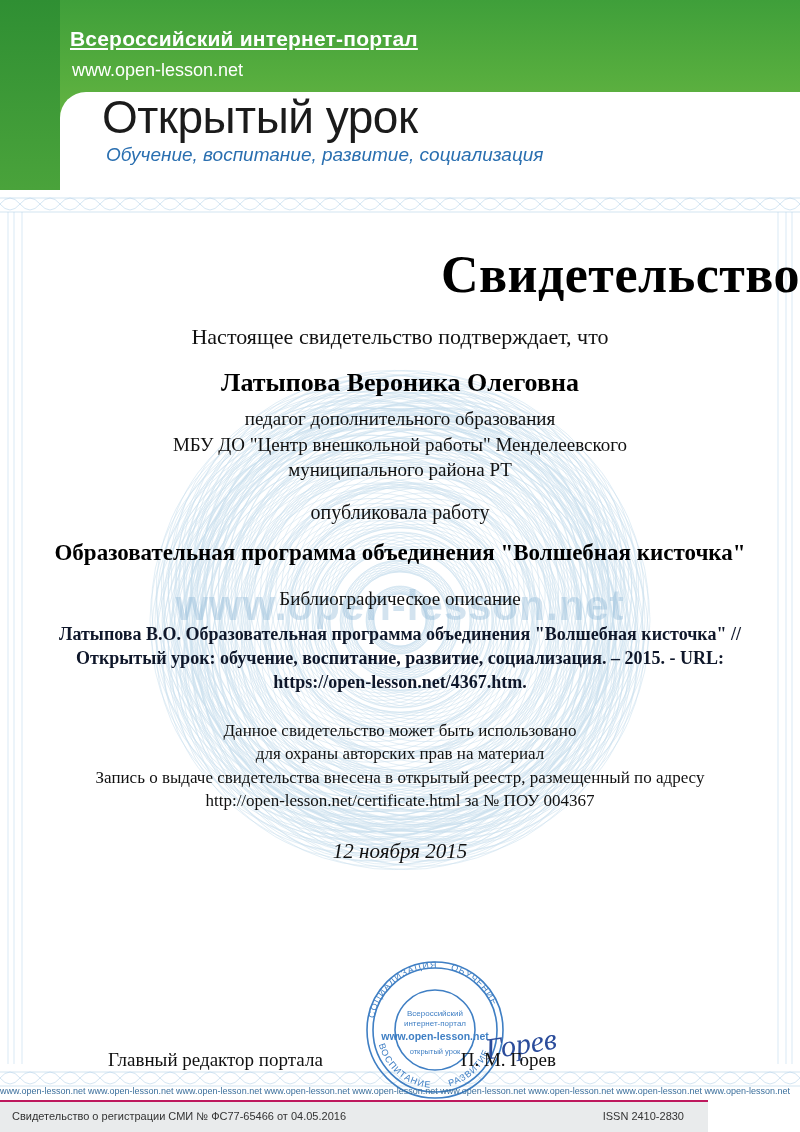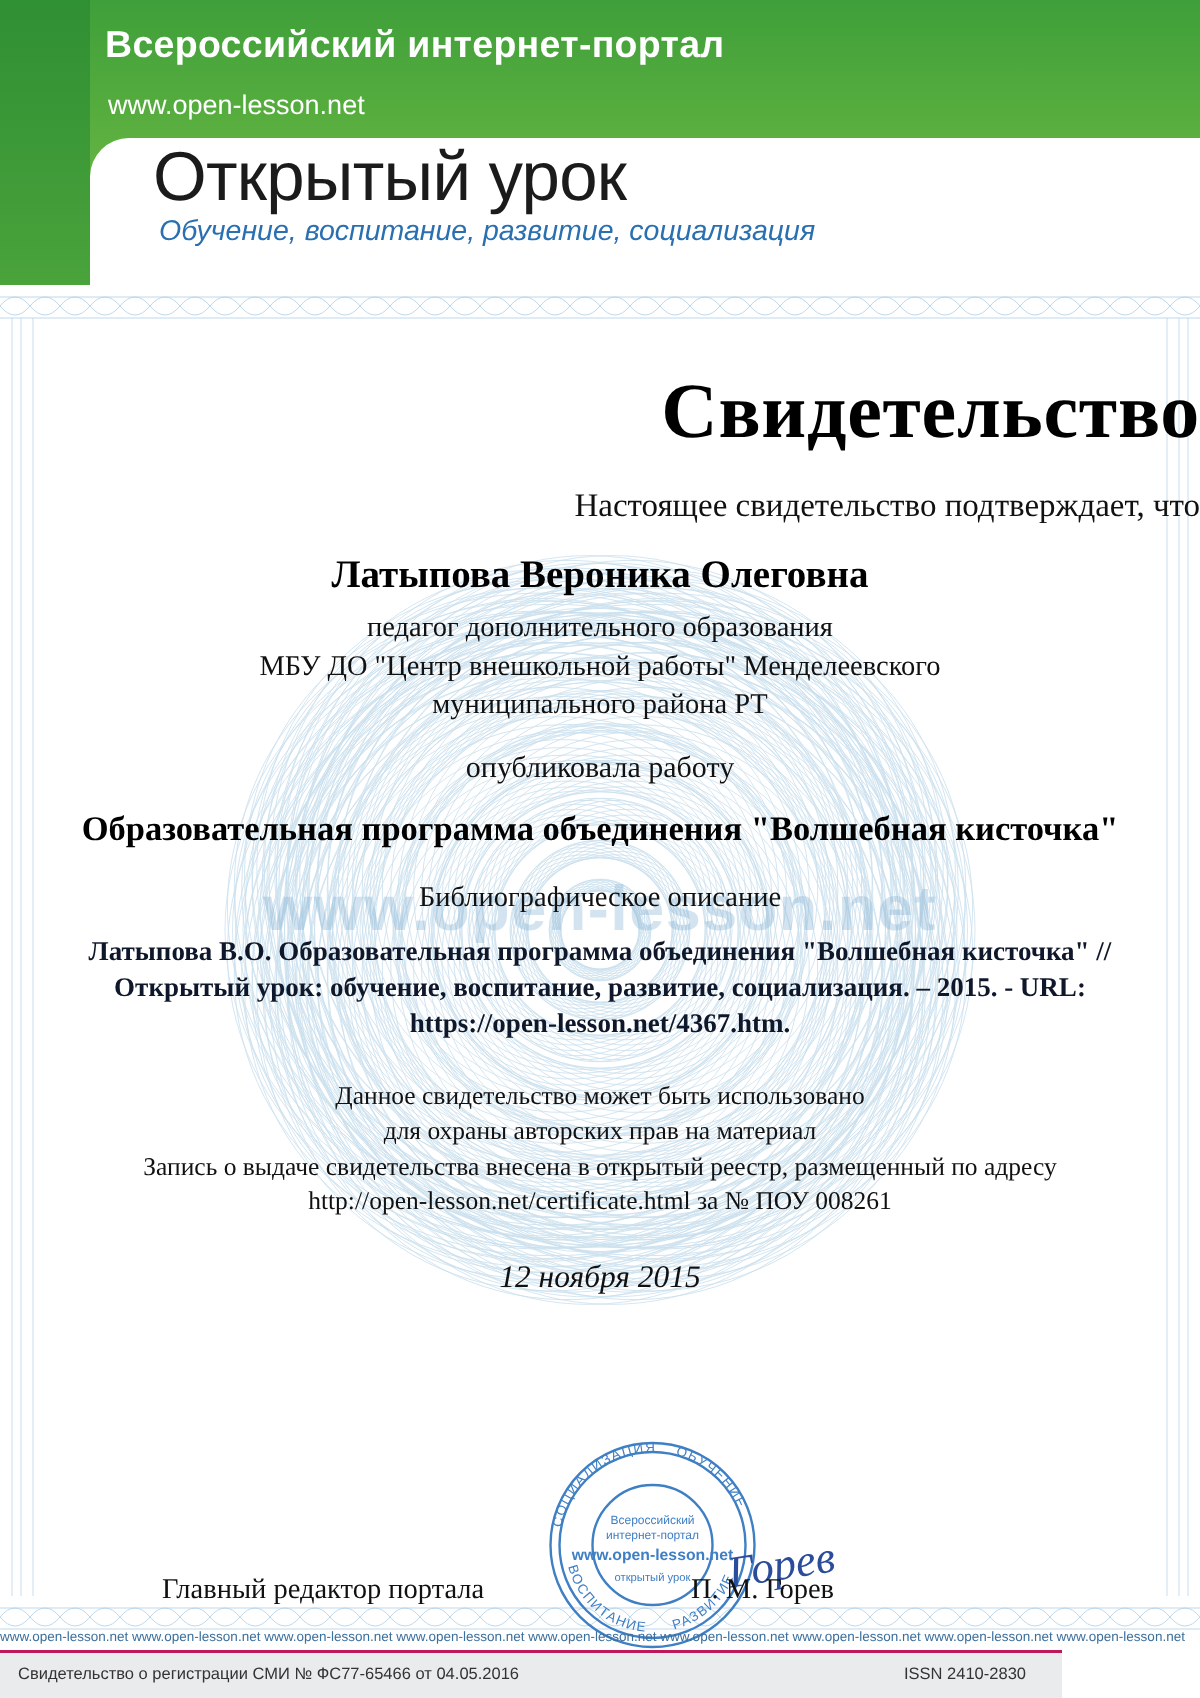--- a/index.html
+++ b/index.html
@@ -34,26 +34,27 @@
   }
   .header-left-bar {
     position: absolute;
     left: 0; top: 0;
     width: 60px; height: 190px;
     background: linear-gradient(180deg, #2f8f33 0%, #4aa33b 100%);
   }
   .portal-title {
     position: absolute;
     left: 70px;
-    top: 16px;
+    top: 27px;
     color: #ffffff;
     font-family: "Liberation Sans", sans-serif;
     font-weight: bold;
-    font-size: 25px;
+    font-size: 21px;
     letter-spacing: 0.2px;
+    text-decoration: underline;
   }
   .portal-url {
     position: absolute;
     left: 72px;
     top: 60px;
     color: #ffffff;
     font-family: "Liberation Sans", sans-serif;
     font-size: 18px;
   }
 
@@ -131,21 +132,20 @@
     font-size: 52px;
     font-weight: bold;
     color: #000;
     letter-spacing: 0.5px;
     text-align: right;
   }
   .line-confirm {
     margin-top: 20px;
     font-size: 22px;
     color: #111;
-    text-align: right;
   }
   .person-name {
     margin-top: 18px;
     font-size: 26px;
     font-weight: bold;
     color: #000;
   }
   .person-pos {
     margin-top: 8px;
     font-size: 19px;
@@ -362,21 +362,21 @@
       <div class="person-pos" style="white-space:pre-line">педагог дополнительного образования
 МБУ ДО "Центр внешкольной работы" Менделеевского
 муниципального района РТ</div>
       <div class="published-label">опубликовала работу</div>
       <div class="work-title">Образовательная программа объединения "Волшебная кисточка"</div>
       <div class="biblio-label">Библиографическое описание</div>
       <div class="biblio-text">Латыпова В.О. Образовательная программа объединения "Волшебная кисточка" // Открытый урок: обучение, воспитание, развитие, социализация. – 2015. - URL: https://open-lesson.net/4367.htm.</div>
       <div class="notice" style="white-space:pre-line">Данное свидетельство может быть использовано
 для охраны авторских прав на материал
 Запись о выдаче свидетельства внесена в открытый реестр, размещенный по адресу
-http://open-lesson.net/certificate.html за № ПОУ 008261</div>
+http://open-lesson.net/certificate.html за № ПОУ 004367</div>
       <div class="date">12 ноября 2015</div>
     </div>
 
     <div class="stamp">
       <svg viewBox="0 0 160 160" xmlns="http://www.w3.org/2000/svg">
         <defs>
           <path id="ringOuterTop" d="M 18,80 A 62,62 0 0 1 142,80"></path>
           <path id="ringOuterBottom" d="M 22,80 A 58,58 0 0 0 138,80"></path>
         </defs>
         <g fill="none" stroke="#3f7fc4" stroke-width="1.6">

